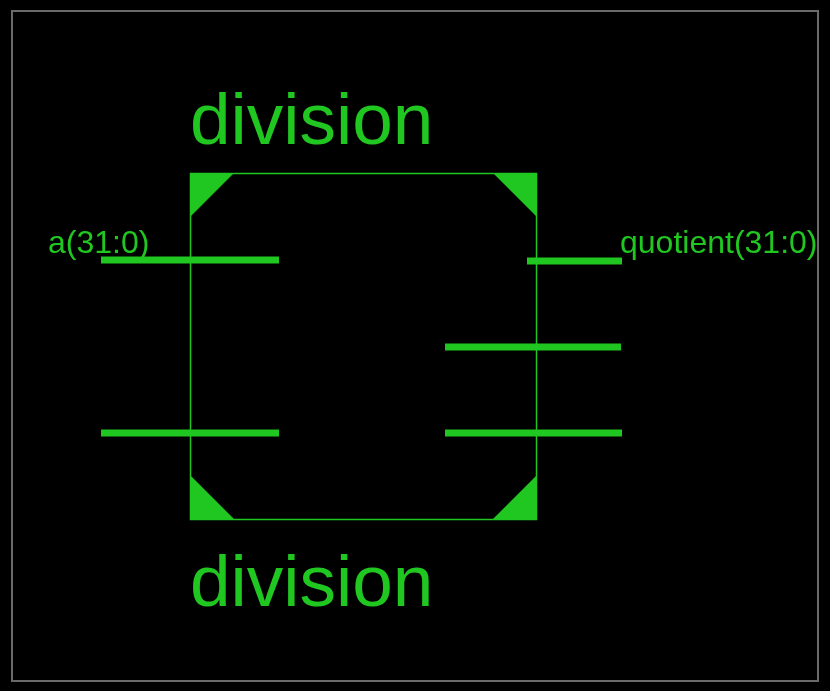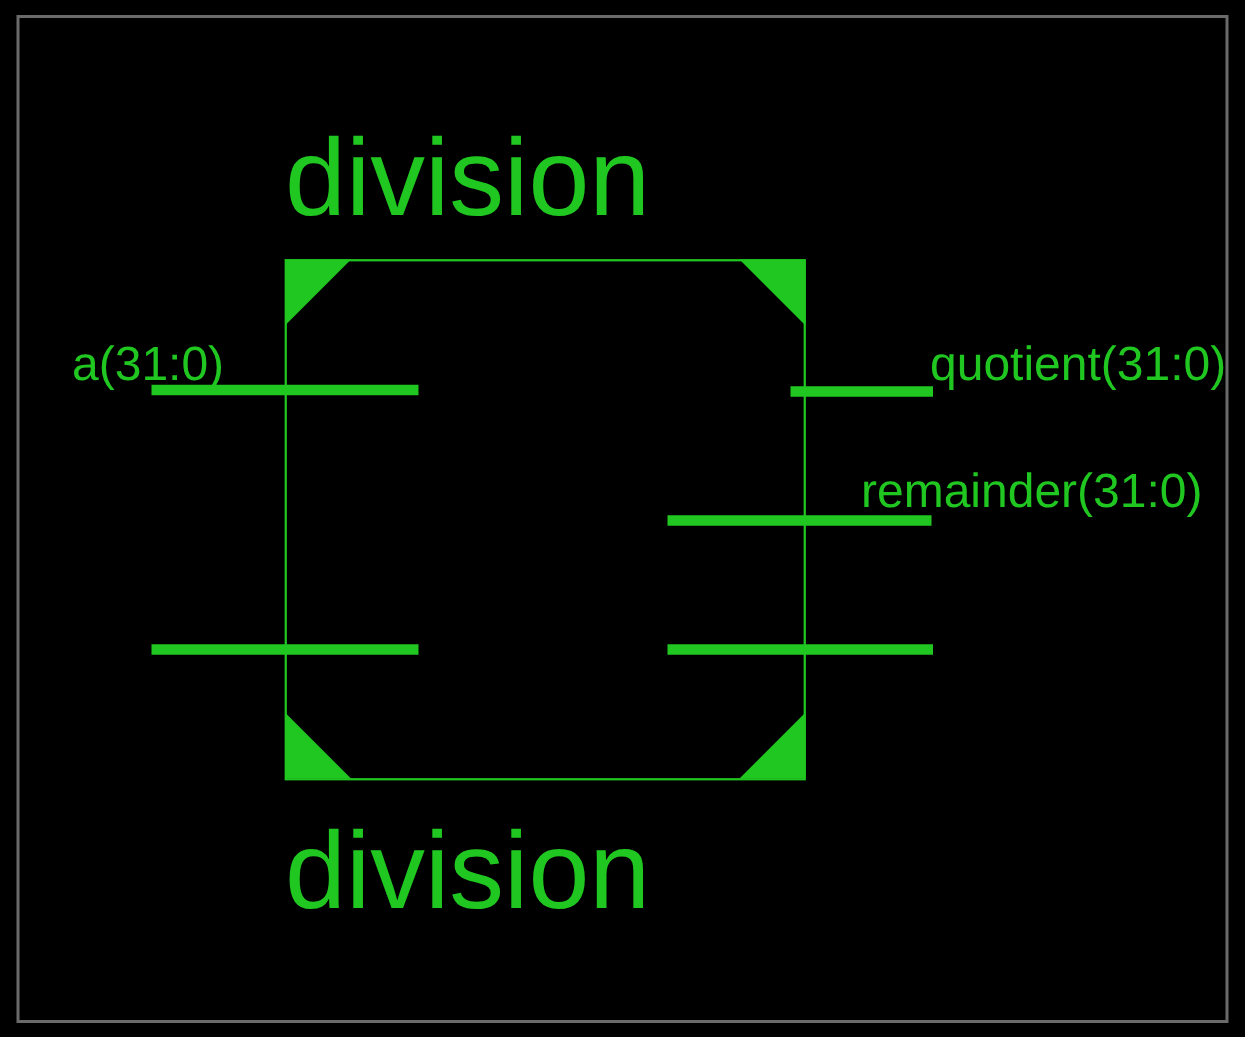--- a/index.html
+++ b/index.html
@@ -75,15 +75,14 @@
     <line class="wire" x1="445" y1="347" x2="621" y2="347"></line>
     <line class="wire" x1="445" y1="433" x2="622" y2="433"></line>
   </svg>
 
   <div class="module-title top">division</div>
   <div class="module-title bottom">division</div>
 
   <div class="port-label a">a(31:0)</div>
 
   <div class="port-label quotient">quotient(31:0)</div>
-  <div class="port-label remainder">remainder(31:0)</div>
 
 </div>
 
 </body></html>

